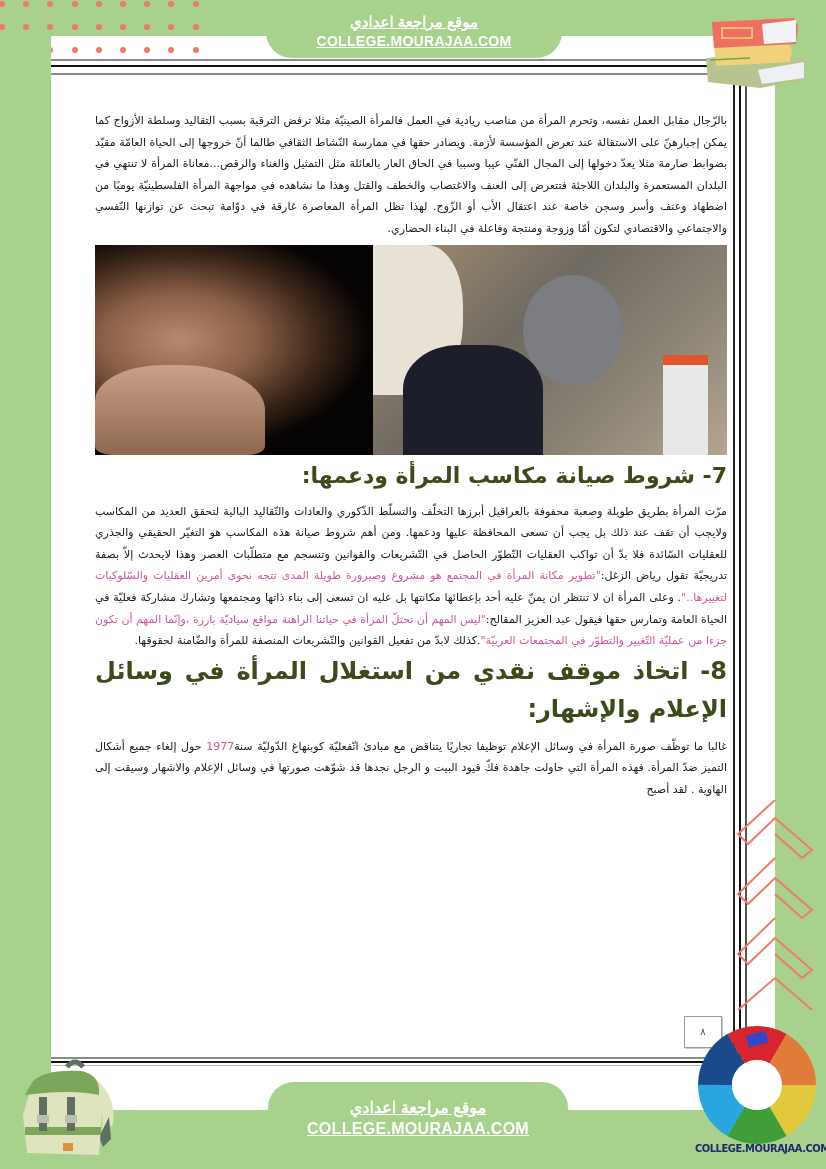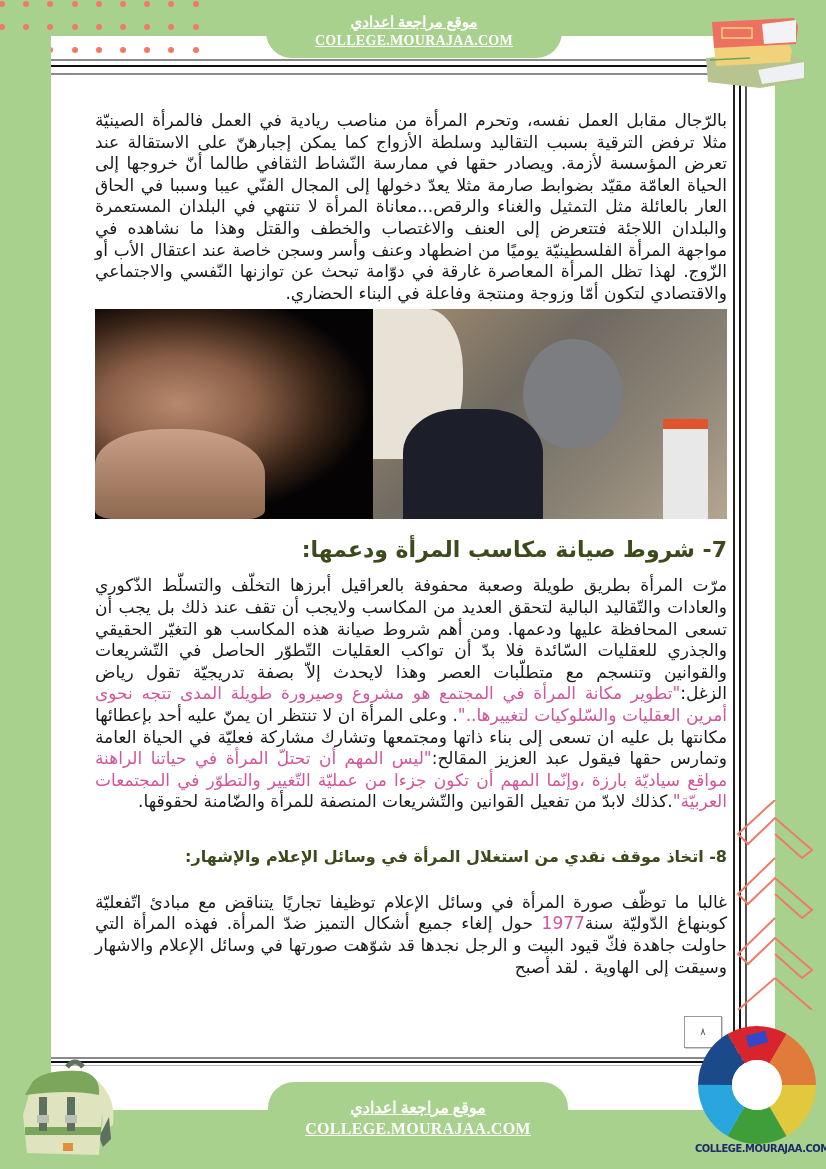--- a/index.html
+++ b/index.html
@@ -30,45 +30,45 @@
   }
   .frame-bottom {
     position:absolute; left:51px; top:1057px; width:694px; height:6px;
     border-top:2px solid #8a8a8a; border-bottom:1px solid #bbb;
   }
   .frame-bottom::after {
     content:""; position:absolute; left:0; right:0; top:2px; height:2px; background:#111;
   }
   .tab {
     position:absolute; background:#a8d18d; color:#fff; text-align:center;
-    font-family:Liberation Serif, serif; font-weight:bold;
+    font-family:Liberation Sans, sans-serif; font-weight:bold;
   }
   .tab-top {
     left:266px; top:0; width:296px; height:58px;
     border-radius:0 0 26px 26px;
   }
   .tab-bottom {
     left:268px; top:1082px; width:300px; height:87px;
     border-radius:26px 26px 0 0;
   }
   .tab .ar { display:block; font-size:15px; text-decoration:underline; line-height:20px; direction:rtl; }
   .tab .en { display:block; font-size:14px; text-decoration:underline; line-height:18px; letter-spacing:0.3px; }
   .tab-top .ar { margin-top:12px; }
   .tab-bottom .ar { margin-top:16px; font-size:16px; }
   .tab-bottom .en { font-size:16px; line-height:22px; }
   .content {
     position:absolute; left:95px; top:110px; width:632px;
     direction:rtl; text-align:justify; color:#1a1a1a;
     font-family:"DejaVu Sans", sans-serif;
   }
-  .para { font-size:17px; line-height:21.6px; margin:0; }
+  .para { font-size:11px; line-height:21.6px; margin:0; }
   .pink { color:#d0569a; }
   .heading { font-family:"DejaVu Sans", sans-serif; font-weight:bold; color:#3d4a1c; margin:0; }
-  .h7 { font-size:22px; line-height:34px; margin-top:14px; margin-bottom:8px; }
-  .h8 { font-size:16px; line-height:54px; margin-top:17px; margin-bottom:8px; }
+  .h7 { font-size:22px; line-height:34px; margin-top:4px; margin-bottom:8px; }
+  .h8 { font-size:24px; line-height:38px; margin-top:0; margin-bottom:8px; }
   .photos { display:flex; direction:ltr; margin:5px 0 0 0; height:210px; }
   .photo-left {
     width:278px; height:210px;
     background: radial-gradient(ellipse at 30% 45%, #b78a6e 0%, #8a5f47 28%, #3a2518 52%, #050303 70%);
     position:relative;
   }
   .photo-left .hand {
     position:absolute; left:0; top:120px; width:170px; height:90px; border-radius:40% 50% 10% 10%;
     background:linear-gradient(180deg,#c9a088,#8f6850);
   }

